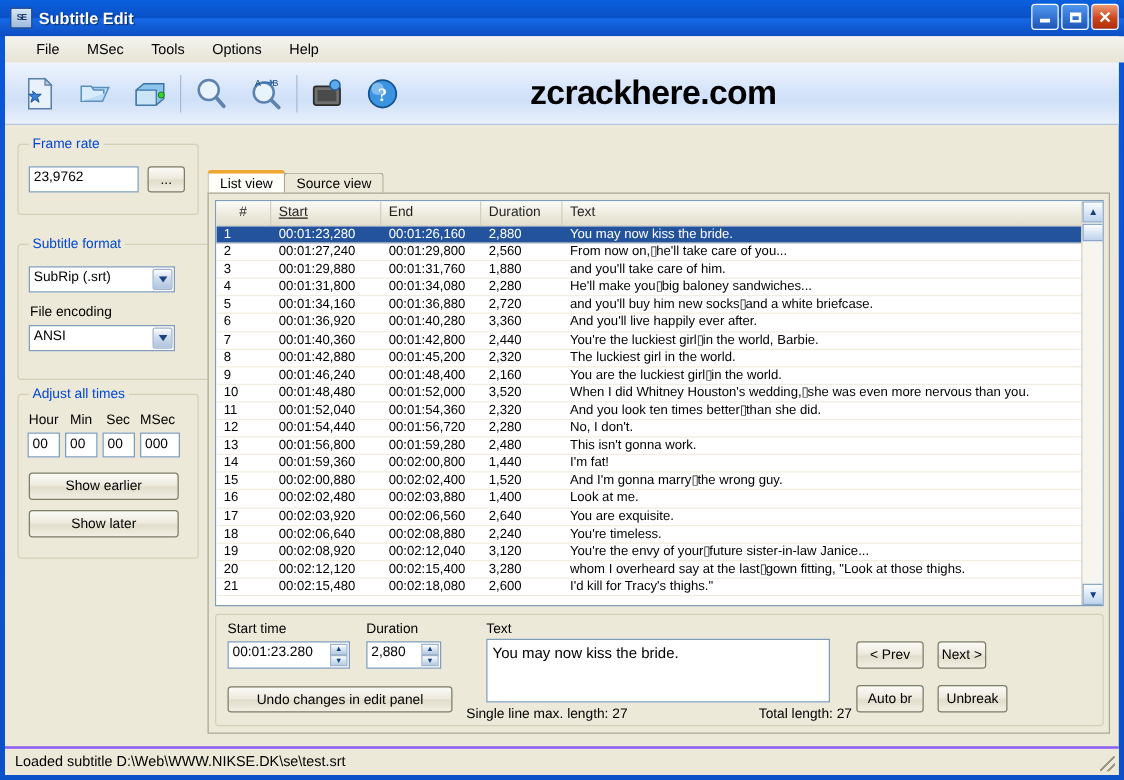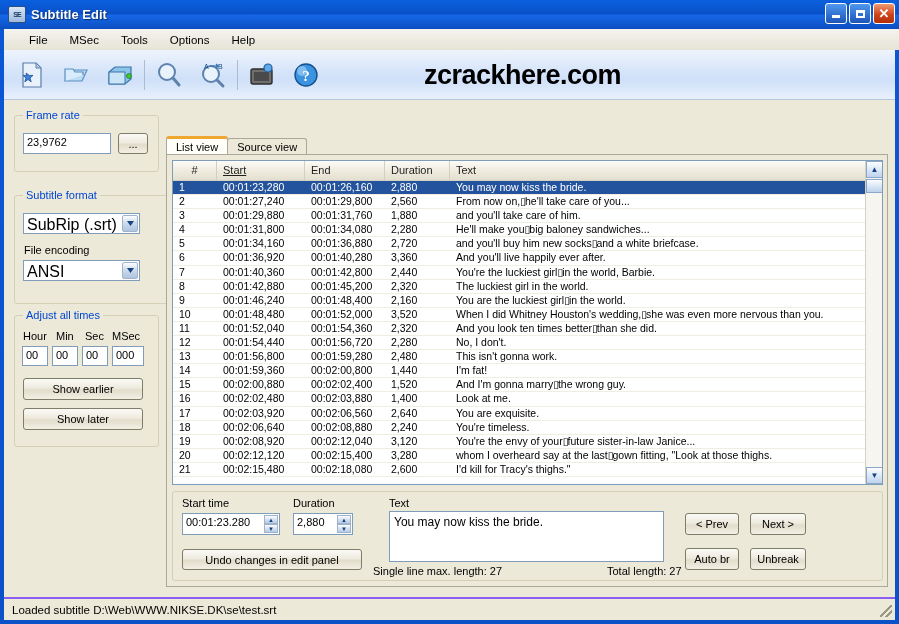--- a/index.html
+++ b/index.html
@@ -87,21 +87,21 @@
     color:#0046d5;font-size:11px;
   }
   .lbl{color:#000;font-size:11px;}
   .tbox{
     background:#fff;border:1px solid #7f9db9;box-sizing:border-box;
     font-size:11px;color:#000;padding:2px 3px;
     font-family:"Liberation Sans",sans-serif;
   }
   .dd{
     background:#fff;border:1px solid #7f9db9;box-sizing:border-box;
-    font-size:16px;color:#000;padding:2px 3px;position:relative;
+    font-size:11px;color:#000;padding:2px 3px;position:relative;
   }
   .dd-arrow{
     position:absolute;right:1px;top:1px;bottom:1px;width:16px;
     background:linear-gradient(180deg,#fdfefe,#cfdcec 45%,#aec4df);
     border:1px solid #9fb4cc;box-sizing:border-box;border-radius:2px;
     display:flex;align-items:center;justify-content:center;
   }
   .xbtn{
     background:linear-gradient(180deg,#fafaf6 0%,#eeeade 45%,#e2ddcb 55%,#f2efe4 100%);
     border:1px solid #7d7d68;border-radius:3px;box-sizing:border-box;
@@ -537,21 +537,21 @@
 
           <div class="ep-lbl" style="left:216px;top:5px;">Text</div>
           <div id="textarea">You may now kiss the bride.</div>
 
           <div class="xbtn" style="position:absolute;left:9px;top:57px;width:180px;height:21px;">Undo changes in edit panel</div>
 
           <div class="ep-lbl" style="left:200px;top:73px;">Single line max. length: 27</div>
           <div class="ep-lbl" style="left:434px;top:73px;">Total length: 27</div>
 
           <div class="xbtn" style="position:absolute;left:512px;top:21px;width:54px;height:22px;">&lt; Prev</div>
-          <div class="xbtn" style="position:absolute;left:577px;top:21px;width:56px;height:22px;text-align:right;">Next &gt;</div>
+          <div class="xbtn" style="position:absolute;left:577px;top:21px;width:39px;height:22px;text-align:right;">Next &gt;</div>
           <div class="xbtn" style="position:absolute;left:512px;top:56px;width:54px;height:22px;">Auto br</div>
           <div class="xbtn" style="position:absolute;left:577px;top:56px;width:56px;height:22px;">Unbreak</div>
         </div>
       </div>
     </div>
 
     <div id="statusbar">
       <div id="status-text">Loaded subtitle D:\Web\WWW.NIKSE.DK\se\test.srt</div>
       <div id="grip"></div>
     </div>

